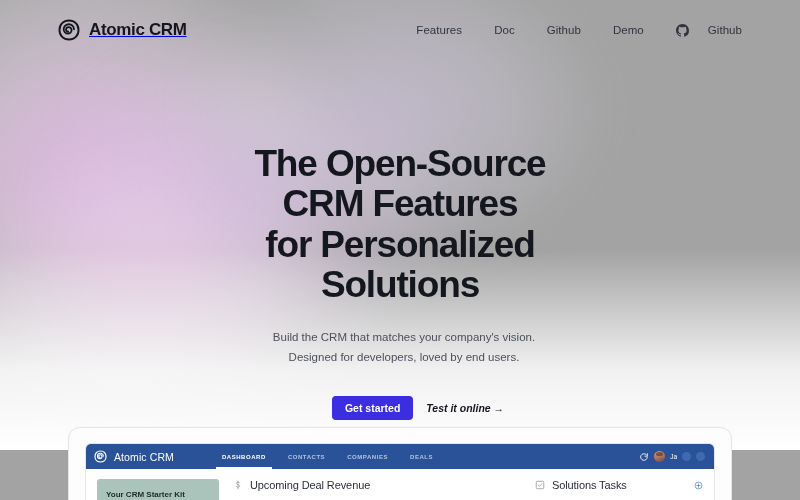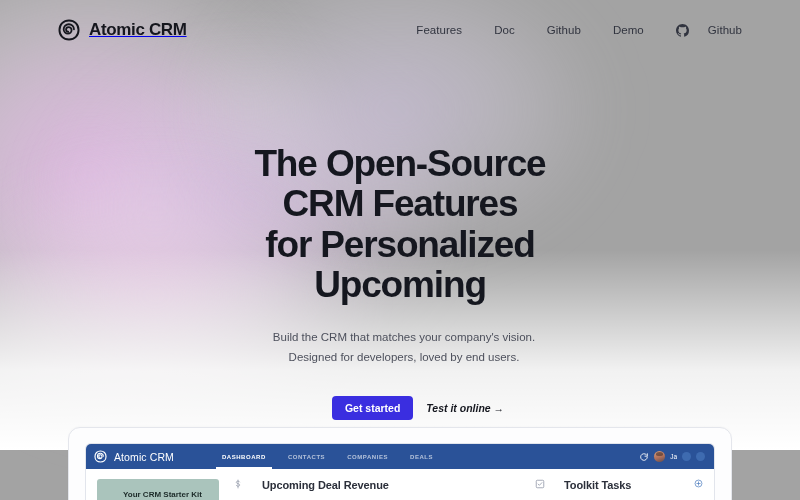--- a/index.html
+++ b/index.html
@@ -210,27 +210,27 @@
   }
   .starter-card {
     width:122px; height:34px;
     background:#aac4bc;
     border-radius:3px;
     padding:11px 0 0 9px;
     flex:none;
     overflow:hidden;
   }
   .starter-card-title {
-    font-size:8px; font-weight:bold; color:#1d2b29; white-space:nowrap;text-align:center;
+    font-size:8px; font-weight:bold; color:#1d2b29; white-space:nowrap;
   }
   .col-mid { flex:1 1 auto; min-width:0; }
   .col-right { width:168px; flex:none; }
 
   .panel-head {
-    display:flex; align-items:flex-start; gap:19px;font-weight:bold;
+    display:flex; align-items:center; gap:7px;
   }
   .panel-ico { width:10px; height:10px; display:block; flex:none; color:#8f96a6; }
   .panel-title {
     font-size:11px; color:#2b2f3a; white-space:nowrap; letter-spacing:-0.1px;
   }
   .panel-head .spacer { margin-left:auto; }
   .plus-ico { width:9px; height:9px; display:block; color:#4d7ec0; flex:none; cursor:pointer; }
 </style>
 </head>
 <body>
@@ -266,21 +266,21 @@
         <span>Github</span>
       </a>
     </nav>
   </div>
 
   <div class="hero">
     <h1 class="headline">
       <span>The Open-Source</span>
       <span>CRM Features</span>
       <span>for Personalized</span>
-      <span>Upcoming</span>
+      <span>Solutions</span>
     </h1>
 
     <p class="subhead">
       <span>Build the CRM that matches your company's vision.</span>
       <span>Designed for developers, loved by end users.</span>
     </p>
 
     <div class="cta-row">
       <button class="btn-primary">Get started</button>
       <a class="btn-link" href="#">Test it online →</a>
@@ -331,21 +331,21 @@
             <div class="panel-title">Upcoming Deal Revenue</div>
           </div>
         </div>
 
         <div class="col-right">
           <div class="panel-head">
             <svg class="panel-ico" viewBox="0 0 24 24">
               <rect x="3" y="3" width="18" height="18" rx="2.5" fill="none" stroke="currentColor" stroke-width="1.9"></rect>
               <path d="M7.5 12.2l3 3 6-6.4" fill="none" stroke="currentColor" stroke-width="1.9" stroke-linecap="round" stroke-linejoin="round"></path>
             </svg>
-            <div class="panel-title">Toolkit Tasks</div>
+            <div class="panel-title">Solutions Tasks</div>
             <span class="spacer"></span>
             <svg class="plus-ico" viewBox="0 0 24 24">
               <circle cx="12" cy="12" r="9.2" fill="none" stroke="currentColor" stroke-width="1.9"></circle>
               <path d="M12 7.6v8.8M7.6 12h8.8" stroke="currentColor" stroke-width="1.9" stroke-linecap="round"></path>
             </svg>
           </div>
         </div>
 
       </div>
     </div>

